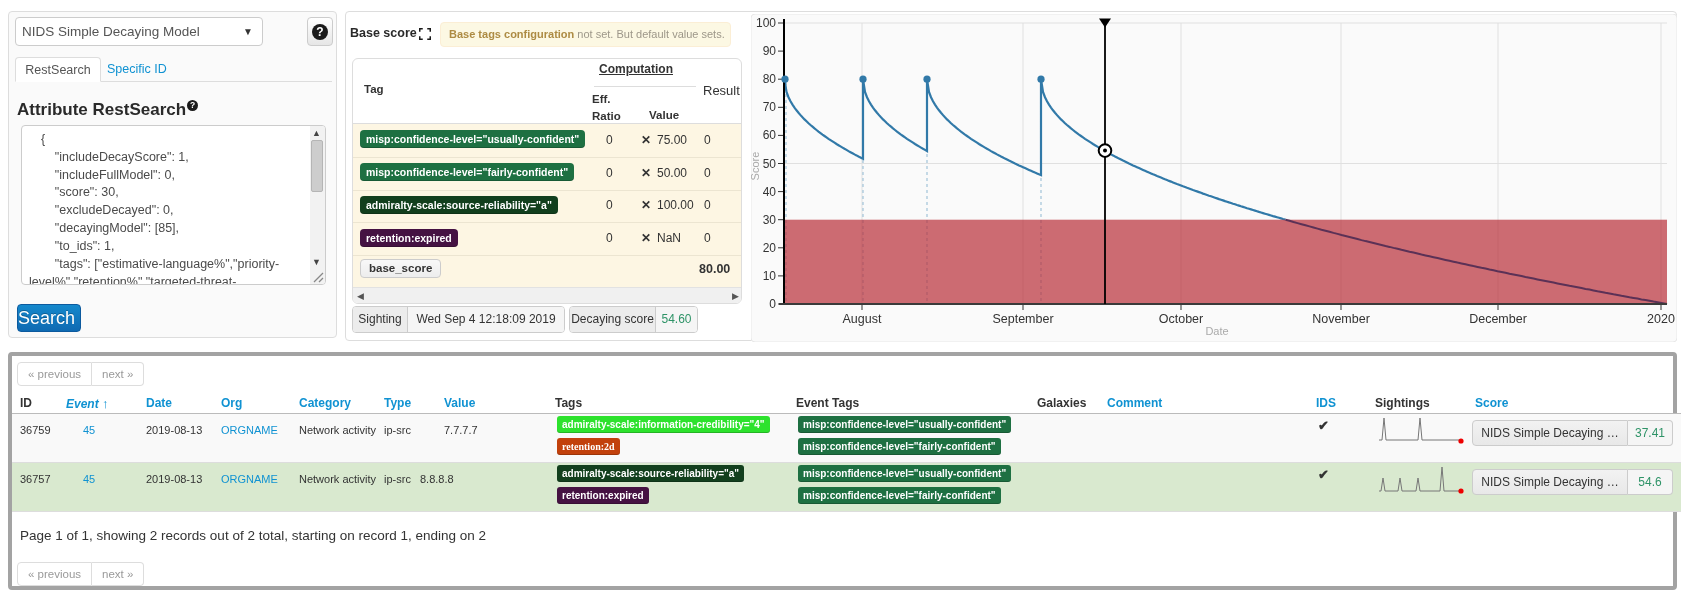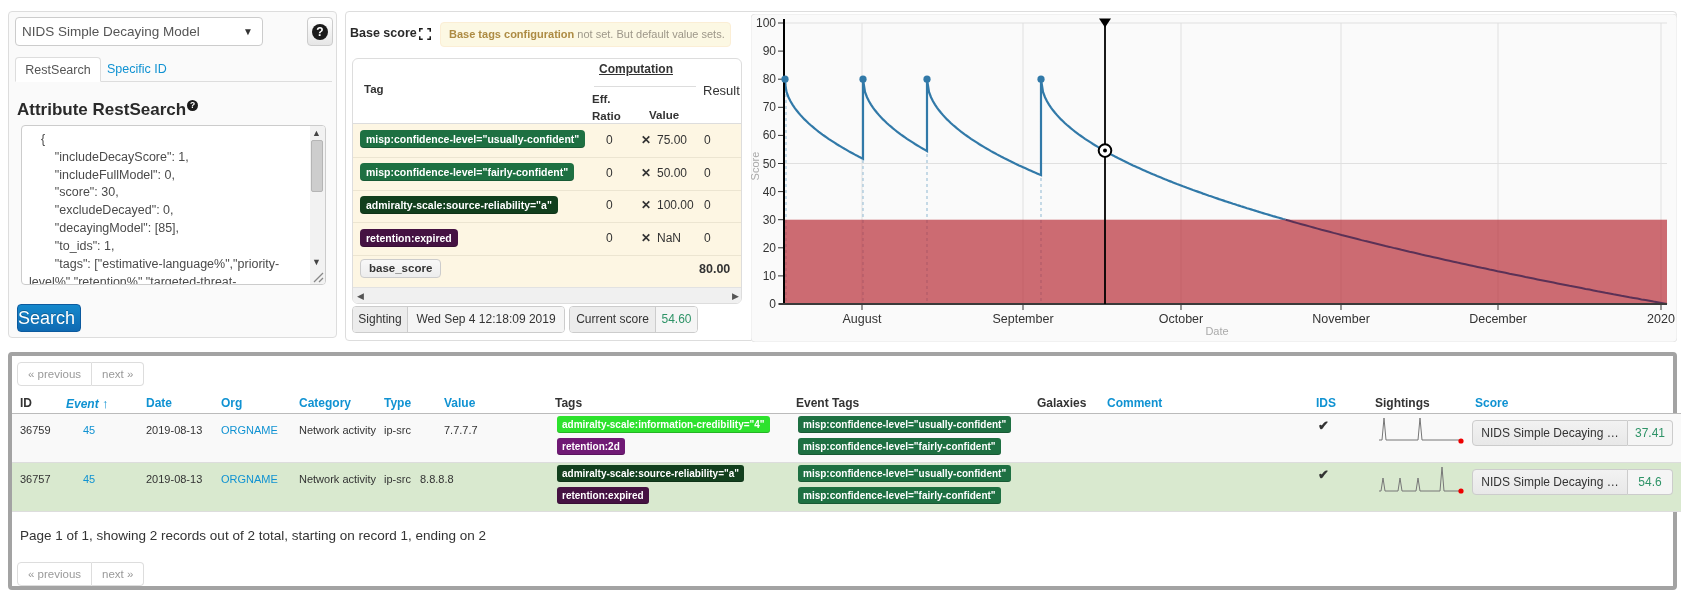--- a/index.html
+++ b/index.html
@@ -1,21 +1,21 @@
 <!DOCTYPE html>
 <html><head><meta charset="utf-8">
 <style>
 * { margin:0; padding:0; box-sizing:border-box; }
 body { width:1685px; height:596px; background:#fff; font-family:"Liberation Sans", sans-serif; color:#333; position:relative; font-size:14px; }
 .abs { position:absolute; }
 .badge { display:inline-block; padding:2px 6px 2px; border-radius:4px; font-weight:bold; font-size:10.5px; color:#fff; line-height:14px; background:#1e7042; box-shadow:inset 0 -1px 0 rgba(0,0,0,0.2); }
 .g-mid { background:#1e7042; }
 .g-dark { background:#123f1d; }
 .p-dark { background:#451242; }
-.p-mid { background:#701a75; }
+.p-mid { background:#c2410c;font-family:Liberation Serif, serif; }
 .g-bright { background:#2de22d; }
 a, .lnk { color:#1092d2; text-decoration:none; }
 .badge.sm { font-size:10px; padding:2px 5px; border-radius:3px; line-height:13px; }
 </style></head>
 <body>
 
 <div class="abs" style="left:8px; top:11px; width:329px; height:327px; background:#fafafa; border:1px solid #ddd; border-radius:4px;">
 
   <div class="abs" style="left:6px; top:5px; width:248px; height:29px; background:#fff; border:1px solid #ccc; border-radius:4px; line-height:27px; padding-left:6px; color:#555; font-size:13.5px;">NIDS Simple Decaying Model
     <span class="abs" style="right:9px; top:0; color:#333; font-size:10px;">▼</span>
@@ -106,21 +106,21 @@
       <div class="abs" style="left:4px; top:3px; font-size:9px; color:#555;">◀</div>
       <div class="abs" style="right:4px; top:3px; font-size:9px; color:#555;">▶</div>
     </div>
   </div>
 
   <div class="abs" style="left:6px; top:294px; height:27px; border:1px solid #ccc; border-radius:4px; overflow:hidden; display:flex;">
     <div style="background:#ececec; border-right:1px solid #ccc; width:55px; text-align:center; line-height:25px; font-size:12px; color:#333;">Sighting</div>
     <div style="background:#f5f5f5; width:156px; text-align:center; line-height:25px; font-size:12px; color:#333;">Wed Sep 4 12:18:09 2019</div>
   </div>
   <div class="abs" style="left:223px; top:294px; height:27px; border:1px solid #ccc; border-radius:4px; overflow:hidden; display:flex;">
-    <div style="background:#ececec; border-right:1px solid #ccc; width:86px; text-align:center; line-height:25px; font-size:12px; color:#333;">Current score</div>
+    <div style="background:#ececec; border-right:1px solid #ccc; width:86px; text-align:center; line-height:25px; font-size:12px; color:#333;">Decaying score</div>
     <div style="background:#f5f5f5; width:41px; text-align:center; line-height:25px; font-size:12px; color:#2e9367;">54.60</div>
   </div>
 
   <svg class="abs" style="left:405px; top:2px;" width="926" height="328" viewBox="0 0 926 328">
     <rect x="0" y="0" width="926" height="328" rx="4" fill="#fafafa" stroke="#e8e8e8"></rect>
 
     <g stroke="#e0e0e0" stroke-width="1">
       <line x1="111" y1="9" x2="111" y2="290"></line>
       <line x1="272" y1="9" x2="272" y2="290"></line>
       <line x1="430" y1="9" x2="430" y2="290"></line>

